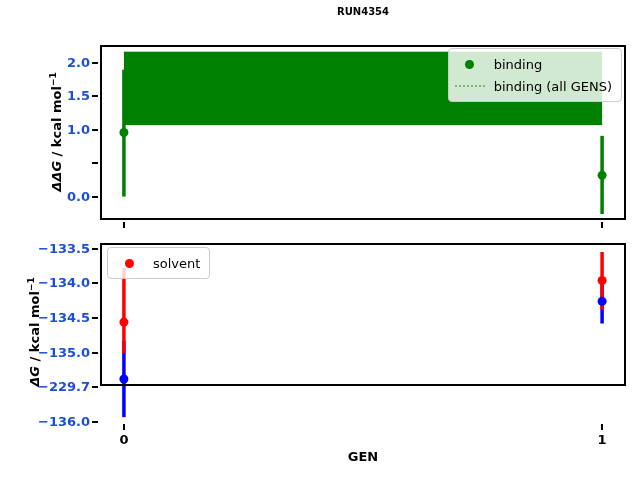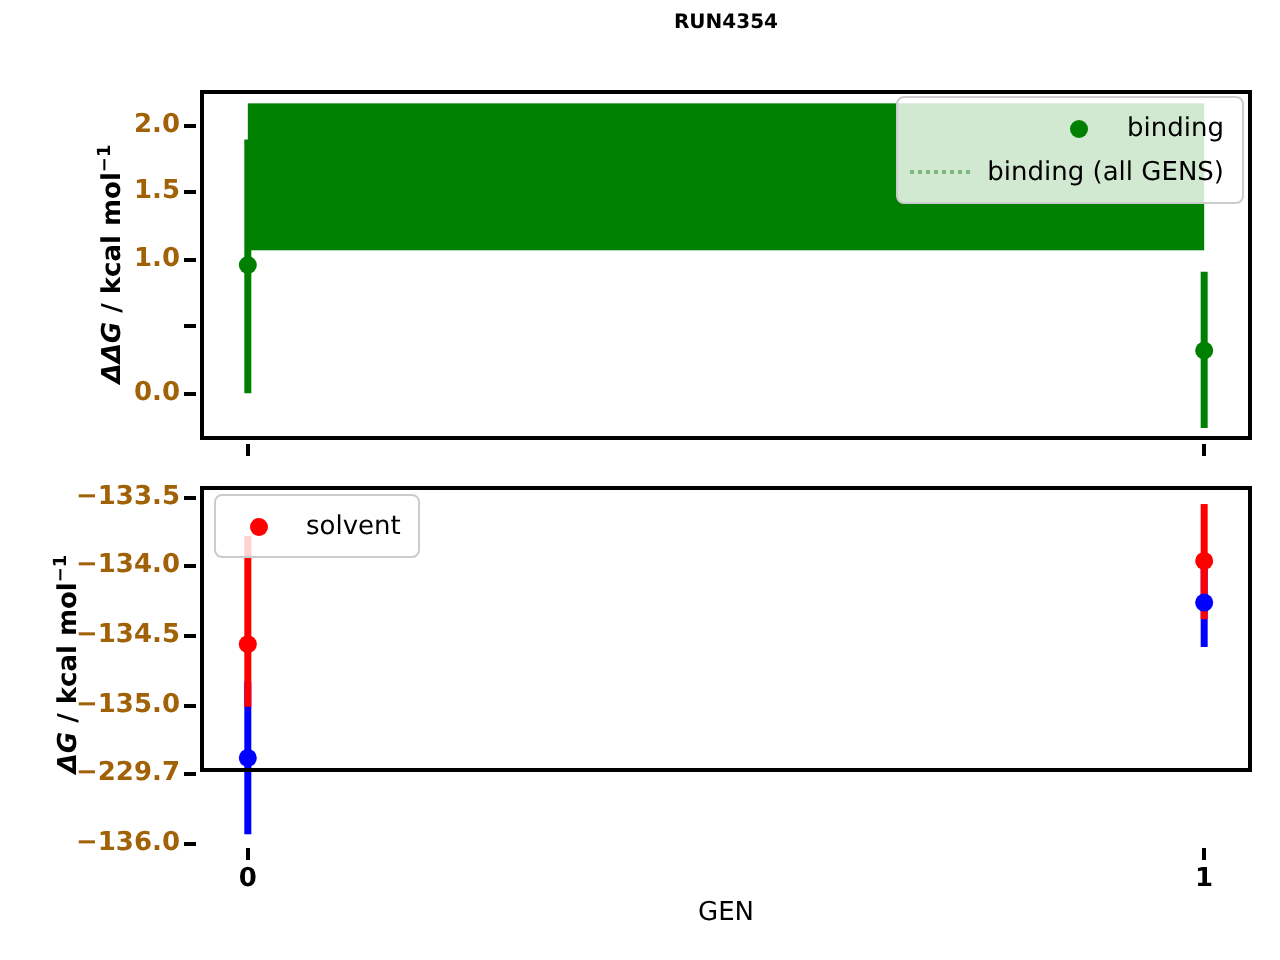--- a/index.html
+++ b/index.html
@@ -11,43 +11,43 @@
     position:absolute;top:6px;left:363px;transform:translateX(-50%);
     font-size:10px;font-weight:bold;color:#000;white-space:nowrap;
   }
   .axes{position:absolute;}
   .axes svg{position:absolute;left:0;top:0;}
   .spines{position:absolute;inset:0;border:2px solid #000;z-index:5;pointer-events:none;}
   .ytick{position:absolute;left:-8px;width:6px;height:2px;background:#000;}
   .xtick{position:absolute;height:6px;width:2px;background:#000;}
   .ytick-label{
     position:absolute;left:-95px;width:85px;text-align:right;
-    font-size:13px;font-weight:bold;color:#a16207;line-height:18px;white-space:nowrap;
+    font-size:13px;font-weight:bold;color:#1d4ed8;line-height:18px;white-space:nowrap;
   }
   .xtick-label{
     position:absolute;width:40px;text-align:center;
     font-size:13px;font-weight:bold;color:#000;line-height:16px;
   }
   .ylabel{
     position:absolute;transform:translate(-50%,-50%) rotate(-90deg);
     font-size:13px;font-weight:bold;color:#000;white-space:nowrap;
   }
   .ylabel .it{font-style:italic;}
   .ylabel sup{font-size:9px;}
   .xlabel{
     position:absolute;top:449px;left:363px;transform:translateX(-50%);
-    font-size:13px;font-weight:normal;color:#000;
+    font-size:13px;font-weight:bold;color:#000;
   }
   .legend{
     position:absolute;z-index:6;background:rgba(255,255,255,0.82);
     border:1px solid #cccccc;border-radius:4px;padding:4px 9px 4px 6px;
   }
   .legend.upper-right{top:3px;right:4px;}
   .legend.upper-left{top:4px;left:7px;}
-  .lrow{display:flex;align-items:center;height:22px;justify-content:flex-end;}
+  .lrow{display:flex;align-items:center;height:22px;}
   .lhandle{width:30px;display:flex;align-items:center;justify-content:center;flex:none;}
   .ldot{width:9px;height:9px;border-radius:50%;}
   .ldash{width:30px;height:0;border-top:2px dotted;}
   .ltext{margin-left:9px;font-size:13px;color:#000;white-space:nowrap;}
 </style>
 </head>
 <body>
 
 <div class="figure">
 

